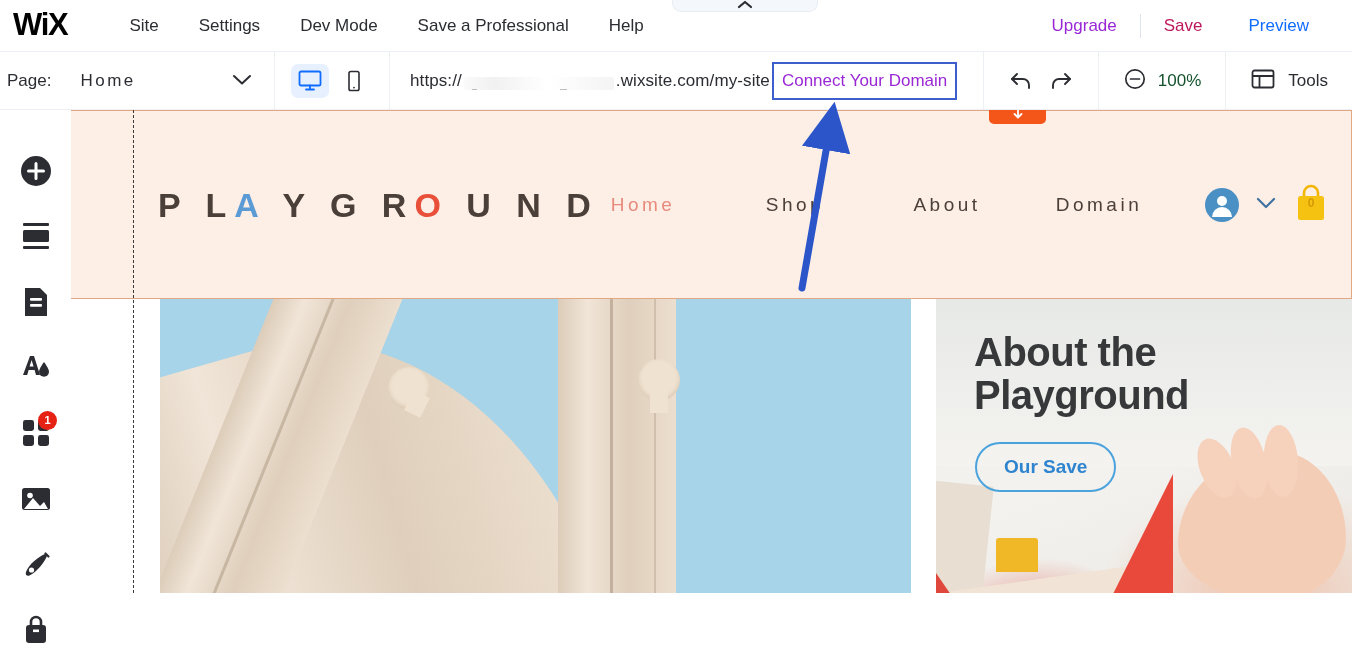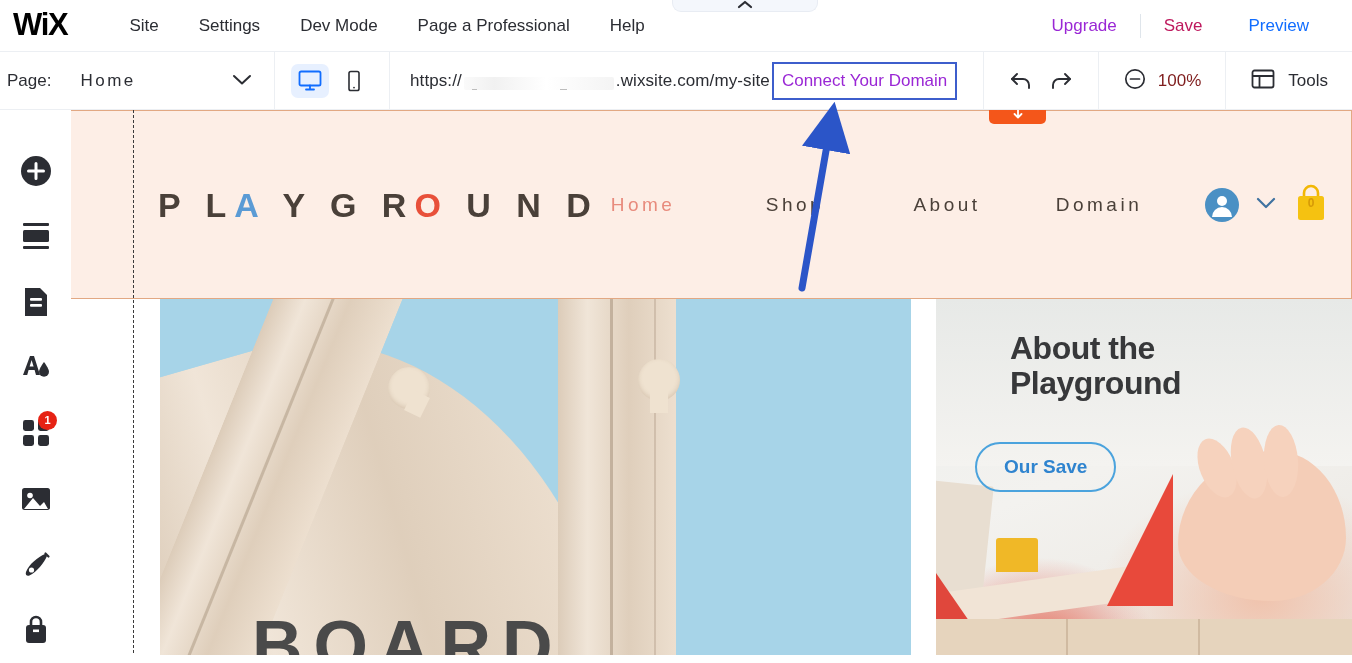--- a/index.html
+++ b/index.html
@@ -92,21 +92,21 @@
   .connect-domain {
     font-size: 17px; color: #9a27d5; cursor: pointer; white-space: nowrap;
     border: 2px solid #3d5ecc; padding: 8px 8px 9px 8px; margin-left: 2px;
     line-height: 1; background: transparent;
   }
 
   .undo-redo { display: flex; align-items: center; gap: 14px; padding: 0 24px; }
   .icon-btn { cursor: pointer; display: flex; align-items: center; justify-content: center; }
 
   .zoomctl { display: flex; align-items: center; gap: 11px; padding: 0 24px; cursor: pointer; }
-  .zoom-pct { font-size: 17px; color: #7f1d1d; }
+  .zoom-pct { font-size: 17px; color: #14532d; }
 
   .toolsbtn { display: flex; align-items: center; gap: 12px; padding: 0 24px; cursor: pointer; }
   .tools-label { font-size: 17px; color: #2b2d33; }
 
   
   .sidebar {
     position: absolute; left: 0; top: 110px; width: 71px; height: 553px;
     background: #fff; display: flex; flex-direction: column;
     align-items: center; padding-top: 28px; gap: 0; z-index: 12;
   }
@@ -115,21 +115,21 @@
     justify-content: center; cursor: pointer; position: relative;
   }
   .side-badge {
     position: absolute; top: 10px; right: 14px; width: 19px; height: 19px;
     border-radius: 50%; background: #e62214; color: #fff; font-size: 11px;
     display: flex; align-items: center; justify-content: center; font-weight: 600;
   }
 
   
   .canvas {
-    position: absolute; left: 71px; top: 110px; width: 1281px; height: 545px;
+    position: absolute; left: 71px; top: 110px; width: 1281px; height: 483px;
     background: #fff; overflow: hidden;
   }
   
   .site-header {
     position: absolute; left: 0; top: 0; width: 1281px; height: 189px;
     background: #fdeee6; border: 1.5px solid #e2a883; border-left: none;
     display: flex; align-items: center;
   }
   .site-logo {
     position: absolute; left: 87px; top: 50%; transform: translateY(-50%);
@@ -266,22 +266,22 @@
   }
   .blk-base-row::before {
     content: ""; position: absolute; left: 130px; top: 0; width: 2px; height: 100%;
     background: rgba(150,120,90,0.28);
   }
   .blk-base-row::after {
     content: ""; position: absolute; left: 262px; top: 0; width: 2px; height: 100%;
     background: rgba(150,120,90,0.28);
   }
   .about-title {
-    position: absolute; left: 38px; top: 32px; font-size: 32px; font-weight: 700;
-    color: #37383a; line-height: 1.08; letter-spacing: -0.5px; margin-left: 36px;
+    position: absolute; left: 38px; top: 32px; font-size: 40px; font-weight: 700;
+    color: #37383a; line-height: 1.08; letter-spacing: -0.5px;
   }
   .our-story-btn {
     position: absolute; left: 39px; top: 143px; padding: 12px 27px;
     border: 2.2px solid #4ba3dd; border-radius: 34px; color: #2f84cf;
     font-size: 19px; font-weight: 700; cursor: pointer; background: transparent;
     white-space: nowrap;
   }
   
   .resize-handle {
     position: absolute; left: 918px; top: -15px; width: 57px; height: 29px;
@@ -303,21 +303,21 @@
         <path d="M2 7 L8 2 L14 7" stroke="#2b2d33" stroke-width="2.2" fill="none" stroke-linecap="round" stroke-linejoin="round"></path>
       </svg>
     </div>
 
     <div class="wix-logo">WiX</div>
 
     <div class="menu-items">
       <div class="menu-item">Site</div>
       <div class="menu-item">Settings</div>
       <div class="menu-item">Dev Mode</div>
-      <div class="menu-item">Page a Professional</div>
+      <div class="menu-item">Save a Professional</div>
       <div class="menu-item">Help</div>
     </div>
 
     <div class="top-right">
       <div class="link link-upgrade">Upgrade</div>
       <div class="vdiv"></div>
       <div class="link link-save">Save</div>
       <div class="link link-preview">Preview</div>
     </div>
   </div>

